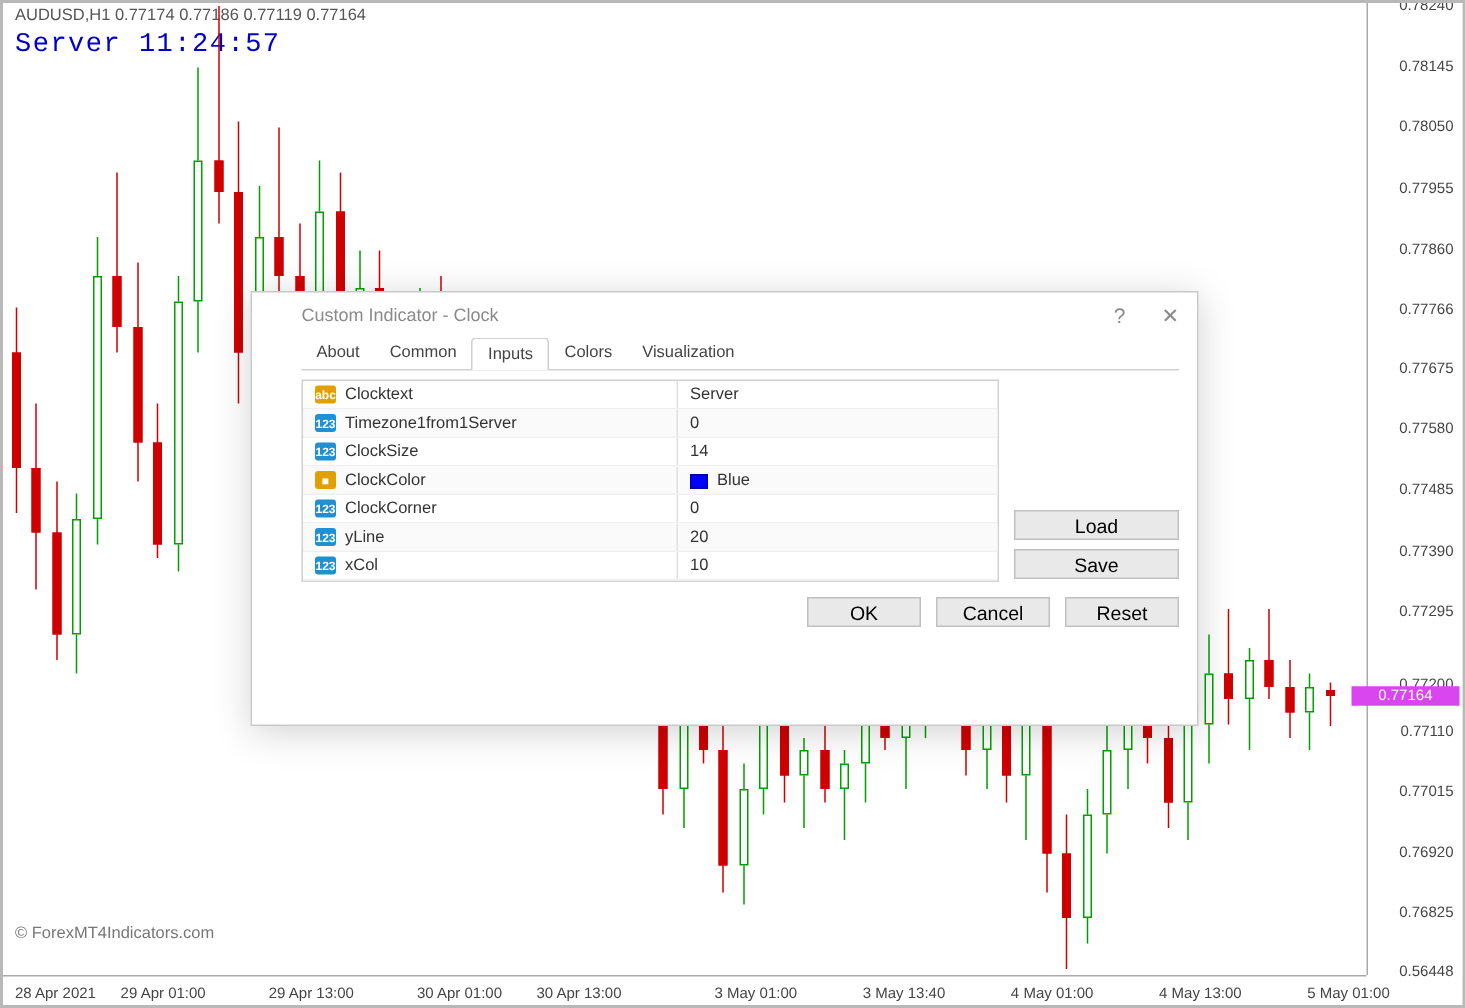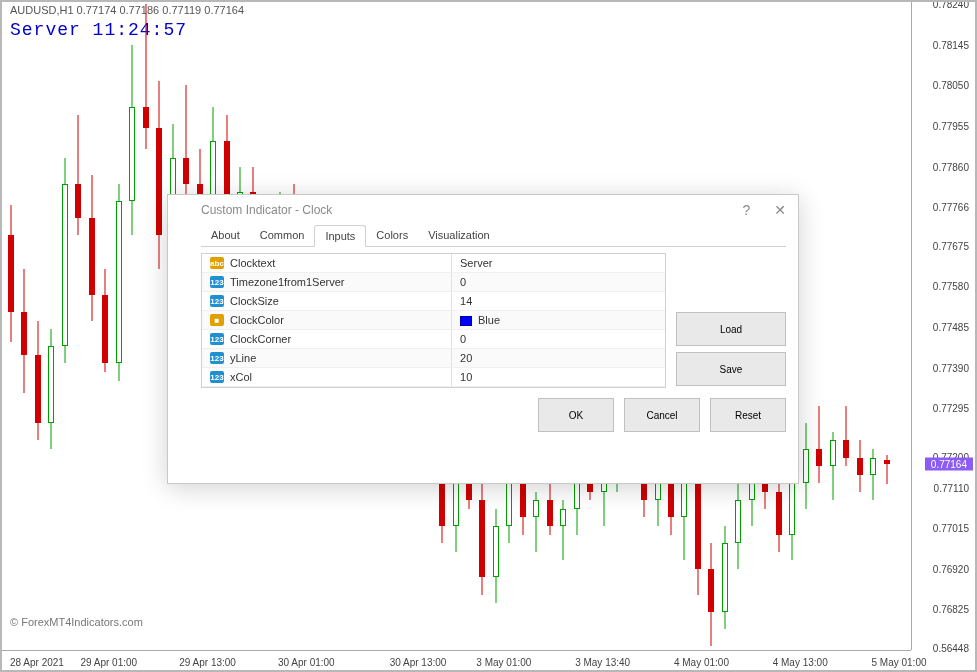--- a/index.html
+++ b/index.html
@@ -5,21 +5,21 @@
   * { box-sizing: border-box; margin: 0; padding: 0; font-family: Arial, sans-serif; }
   body { width: 977px; height: 672px; position: relative; background: #fff; overflow: hidden; border: 2px solid #b8b8b8; }
 
   .chart-area { position: absolute; left: 0; top: 0; right: 64px; bottom: 20px; background: #fff; }
   .chart-info { position: absolute; left: 8px; top: 2px; font-size: 11px; color: #555; }
   .server-clock { position: absolute; left: 8px; top: 18px; font-size: 18px; color: #0000cc; font-family: "Courier New", monospace; letter-spacing: 1px; }
   .footer-credit { position: absolute; left: 8px; bottom: 22px; font-size: 11px; color: #777; }
 
   .yaxis { position: absolute; right: 0; top: 0; width: 64px; bottom: 20px; background: #fff; border-left: 1px solid #aaa; }
   .ytick { position: absolute; right: 6px; font-size: 10px; color: #444; transform: translateY(-50%); }
-  .ycurrent { position: absolute; right: 2px; font-size: 10px; color: #fff; background: #8b5cf6; padding: 1px 6px; transform: translateY(-50%); }
+  .ycurrent { position: absolute; right: 2px; font-size: 10px; color: #fff; background: #d946ef; padding: 1px 18px; transform: translateY(-50%); }
 
   .xaxis { position: absolute; left: 0; right: 64px; bottom: 0; height: 20px; background: #fff; border-top: 1px solid #aaa; }
   .xtick { position: absolute; bottom: 2px; font-size: 10px; color: #444; transform: translateX(-50%); white-space: nowrap; }
   .xtick:first-of-type { transform: none; }
 
   
   .candle { position: absolute; width: 6px; }
   .wick { position: absolute; left: 50%; width: 1px; background: #000; transform: translateX(-50%); }
   .body { position: absolute; left: 0; width: 6px; border: 1px solid; }
   .up .body { background: #fff; border-color: #00a000; }
@@ -46,21 +46,21 @@
   .grid-row { display: flex; font-size: 11px; color: #333; border-bottom: 1px solid #f0f0f0; }
   .grid-row:nth-child(even){ background:#fafafa; }
   .gv { padding: 3px 8px; display: flex; align-items: flex-end; gap: 6px; }
   .type-icon { width: 14px; height: 12px; display: inline-flex; align-items: center; justify-content: center; font-size: 8px; color: #fff; border-radius: 2px; font-weight: bold; }
   .ic-text { background: #e0a000; }
   .ic-int { background: #2090d0; }
   .ic-color { background: #e0a000; }
   .color-swatch { width: 12px; height: 10px; background: #0000ff; display: inline-block; border:1px solid #0000aa; }
 
   .side-btns { display: flex; flex-direction: column; gap: 6px; width: 110px; justify-content: flex-end; padding-bottom: 2px; }
-  .btn { height: 34px; font-size: 10px; background: #e9e9e9; border: 1px solid #c0c0c0; cursor: default; }
+  .btn { height: 20px; font-size: 13px; background: #e9e9e9; border: 1px solid #c0c0c0; cursor: default; }
 
   .dialog-footer { display: flex; justify-content: flex-end; gap: 10px; padding: 0 12px 12px 12px; }
   .dialog-footer .btn { width: 76px; }
 </style>
 </head>
 <body>
 
 <div class="chart-area">
   <div class="chart-info">AUDUSD,H1 0.77174 0.77186 0.77119 0.77164</div>
   <div class="server-clock">Server 11:24:57</div>
@@ -351,21 +351,21 @@
     <div class="ytick" style="top: 566.837px;">0.76920</div>
     <div class="ytick" style="top: 607.488px;">0.76825</div>
     <div class="ytick" style="top: 646px;">0.56448</div>
     <div class="ycurrent" style="top: 462.428px;">0.77164</div>
   </div>
 <div class="xaxis" id="xaxis">
     <div class="xtick" style="left: 8px;">28 Apr 2021</div>
     <div class="xtick" style="left: 106.778px;">29 Apr 01:00</div>
     <div class="xtick" style="left: 205.556px;">29 Apr 13:00</div>
     <div class="xtick" style="left: 304.333px;">30 Apr 01:00</div>
-    <div class="xtick" style="left: 416px;">30 Apr 13:00</div>
+    <div class="xtick" style="left: 384px;">30 Apr 13:00</div>
     <div class="xtick" style="left: 501.889px;">3 May 01:00</div>
     <div class="xtick" style="left: 600.667px;">3 May 13:40</div>
     <div class="xtick" style="left: 699.444px;">4 May 01:00</div>
     <div class="xtick" style="left: 798.222px;">4 May 13:00</div>
     <div class="xtick" style="left: 897px;">5 May 01:00</div>
   </div>
 
 <div class="dialog">
   <div class="titlebar">
     <span>Custom Indicator - Clock</span>

